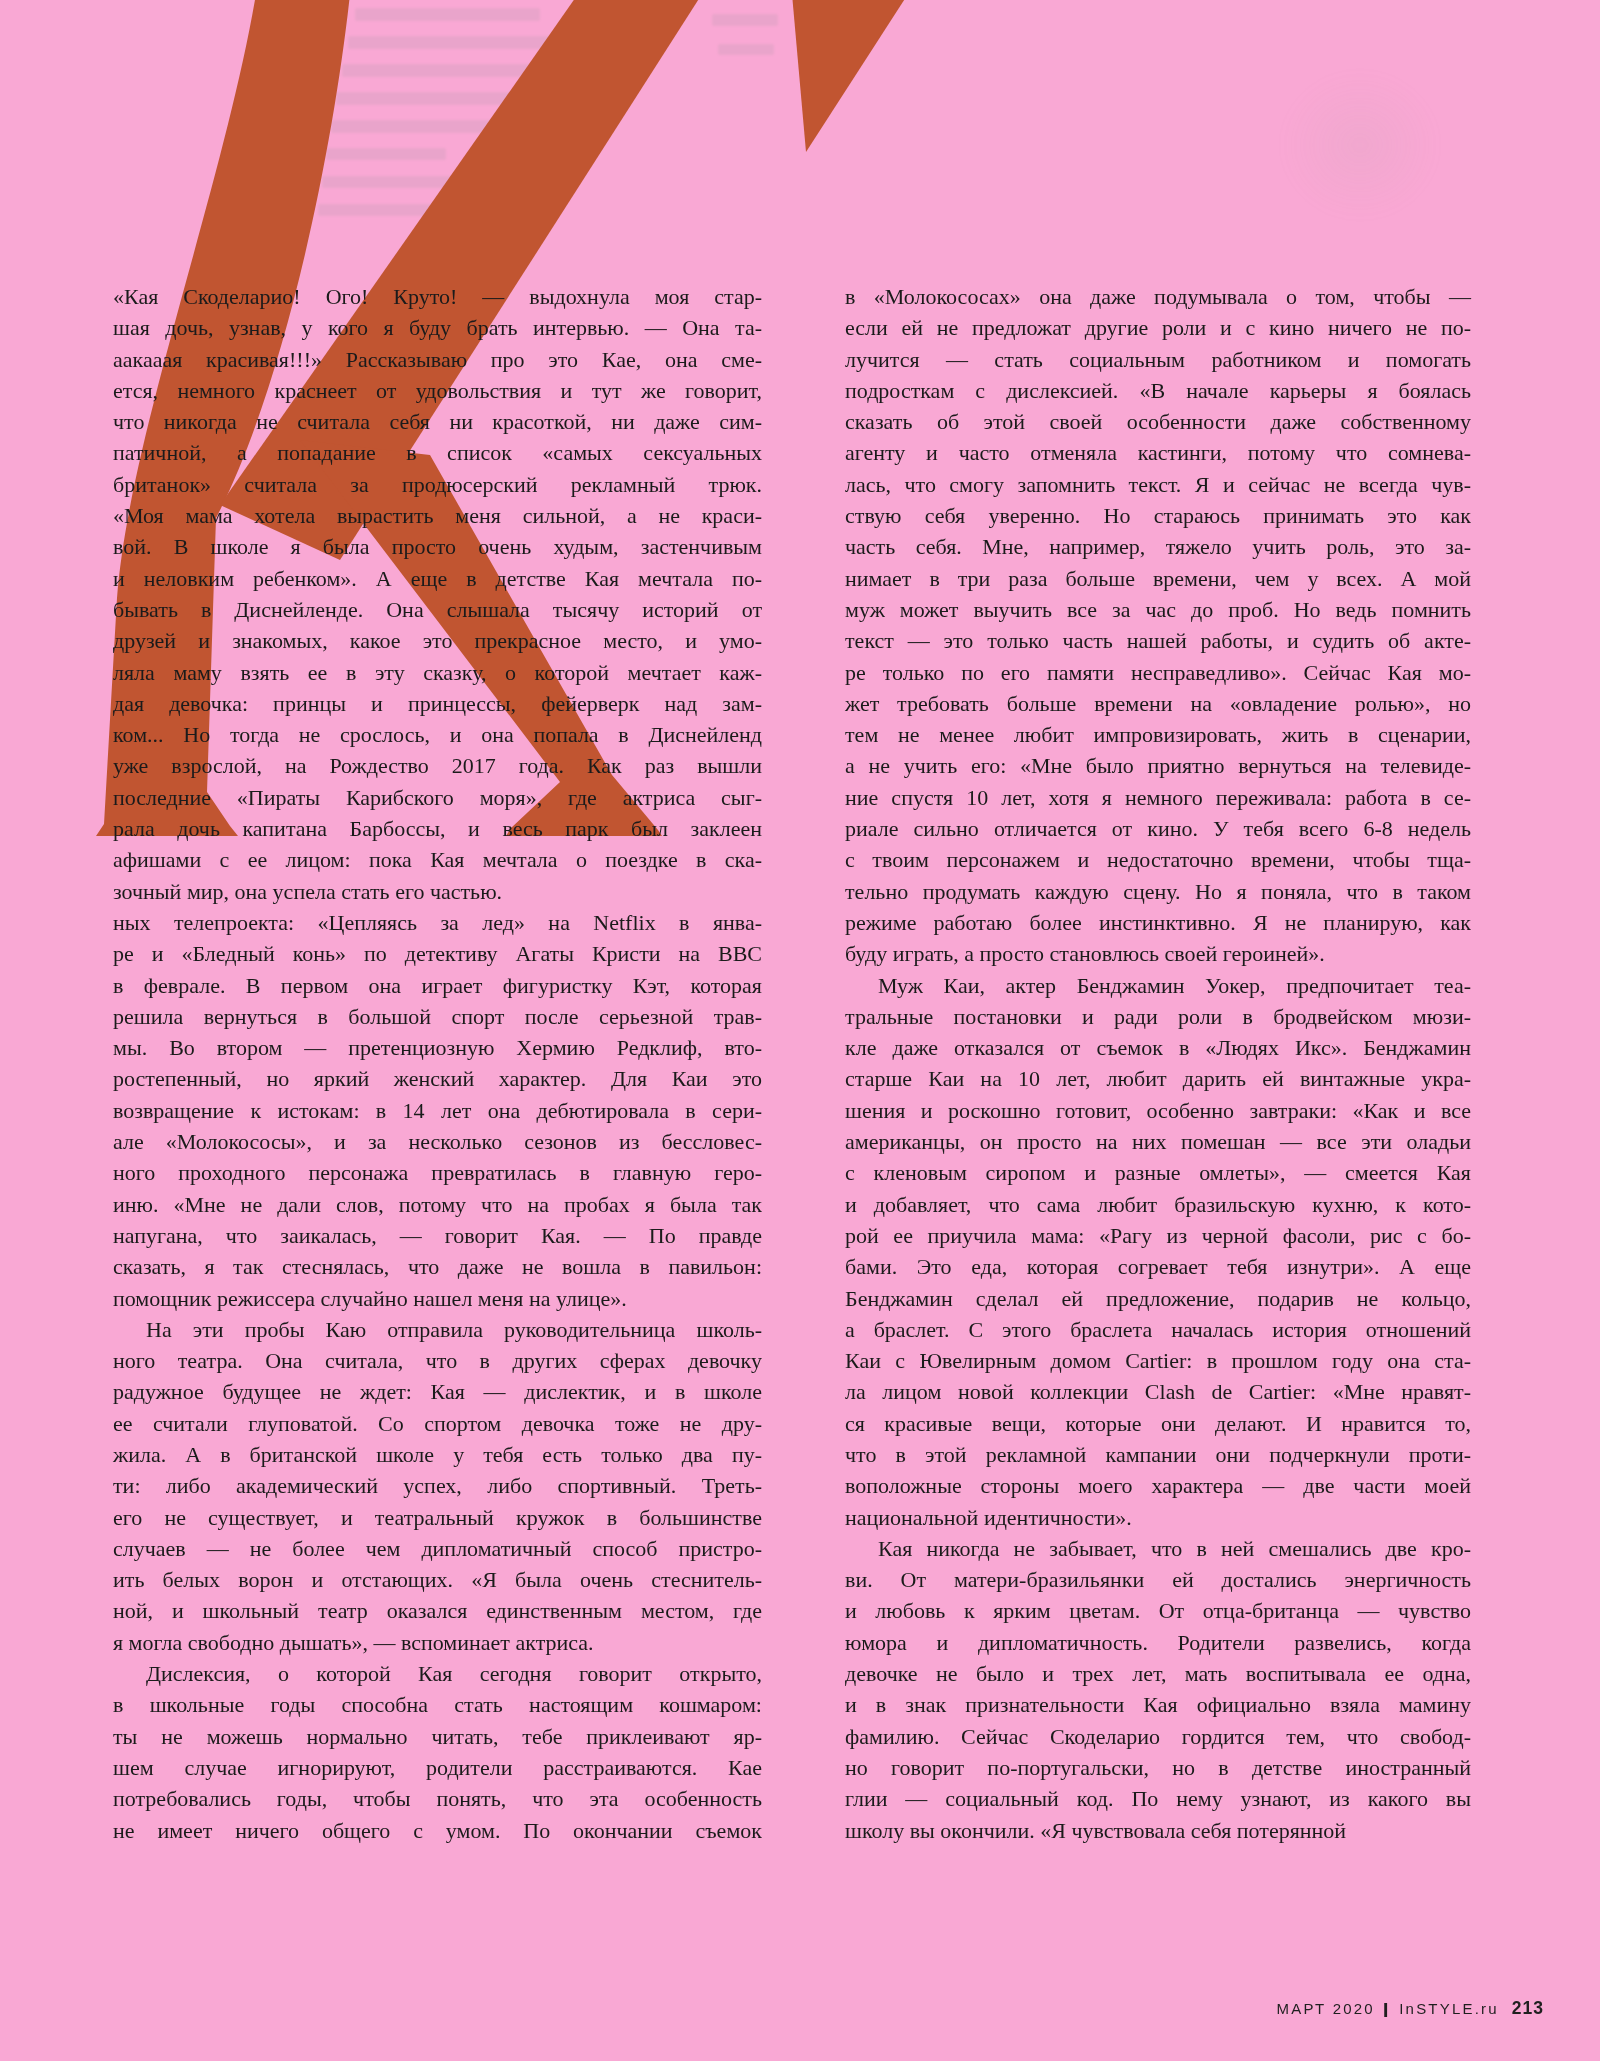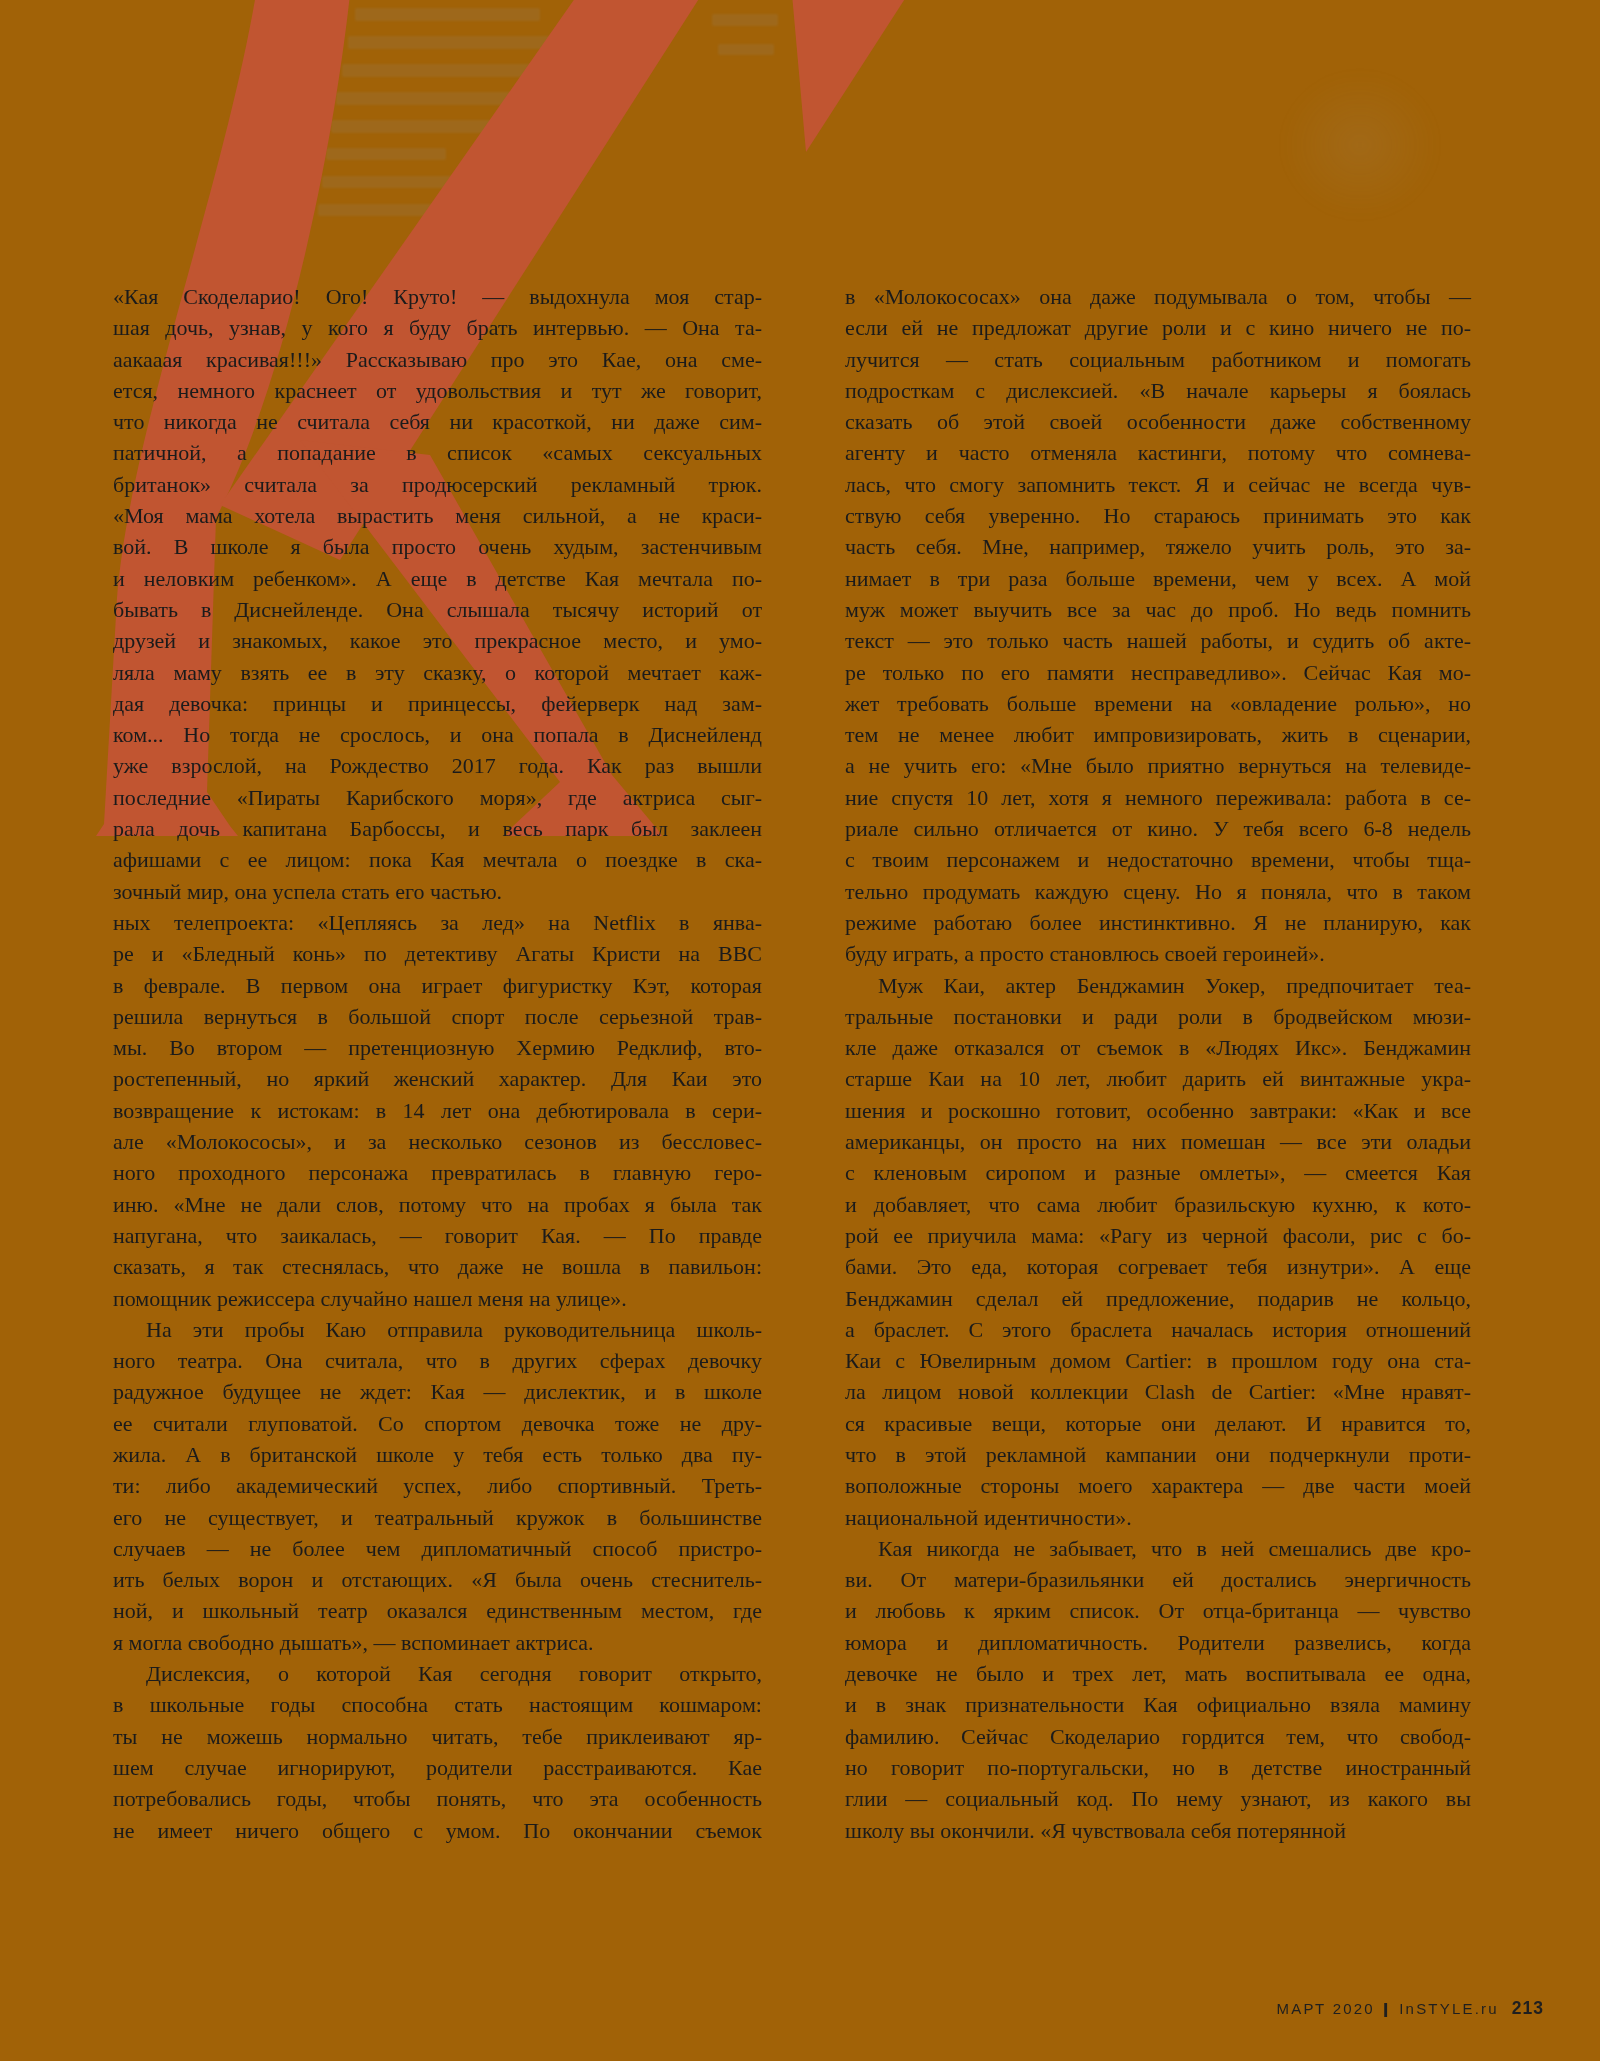--- a/index.html
+++ b/index.html
@@ -57,21 +57,21 @@
     font-family:"Liberation Sans", sans-serif;
     font-size:15px;letter-spacing:2.2px;color:#1f1f1f;
     white-space:nowrap;
   }
   .footer .bar{font-weight:700;margin:0 9px;transform:scaleX(1.5);display:inline-block;}
   .footer .pagenum{font-weight:700;font-size:17.5px;margin-left:13px;letter-spacing:1px;}
 </style>
 </head>
 <body>
 
-<div class="page" style="background: #a16207;">
+<div class="page" style="background: #f9a8d4;">
 
   <div class="ghosts">
     <i class="g1"></i>
     <i class="g2"></i>
     <i class="g3"></i>
     <i class="g4"></i>
     <i class="g5"></i>
     <i class="g6"></i>
     <i class="g7"></i>
     <i class="g8"></i>
@@ -179,21 +179,21 @@
       <div class="ln">Бенджамин сделал ей предложение, подарив не кольцо,</div>
       <div class="ln">а браслет. С этого браслета началась история отношений</div>
       <div class="ln">Каи с Ювелирным домом Cartier: в прошлом году она ста-</div>
       <div class="ln">ла лицом новой коллекции Clash de Cartier: «Мне нравят-</div>
       <div class="ln">ся красивые вещи, которые они делают. И нравится то,</div>
       <div class="ln">что в этой рекламной кампании они подчеркнули проти-</div>
       <div class="ln">воположные стороны моего характера — две части моей</div>
       <div class="ln end">национальной идентичности».</div>
       <div class="ln ind">Кая никогда не забывает, что в ней смешались две кро-</div>
       <div class="ln">ви. От матери-бразильянки ей достались энергичность</div>
-      <div class="ln">и любовь к ярким список. От отца-британца — чувство</div>
+      <div class="ln">и любовь к ярким цветам. От отца-британца — чувство</div>
       <div class="ln">юмора и дипломатичность. Родители развелись, когда</div>
       <div class="ln">девочке не было и трех лет, мать воспитывала ее одна,</div>
       <div class="ln">и в знак признательности Кая официально взяла мамину</div>
       <div class="ln">фамилию. Сейчас Скоделарио гордится тем, что свобод-</div>
       <div class="ln">но говорит по-португальски, но в детстве иностранный</div>
       <div class="ln">глии — социальный код. По нему узнают, из какого вы</div>
       <div class="ln end">школу вы окончили. «Я чувствовала себя потерянной</div>
     </div>
 
   <div class="footer">

